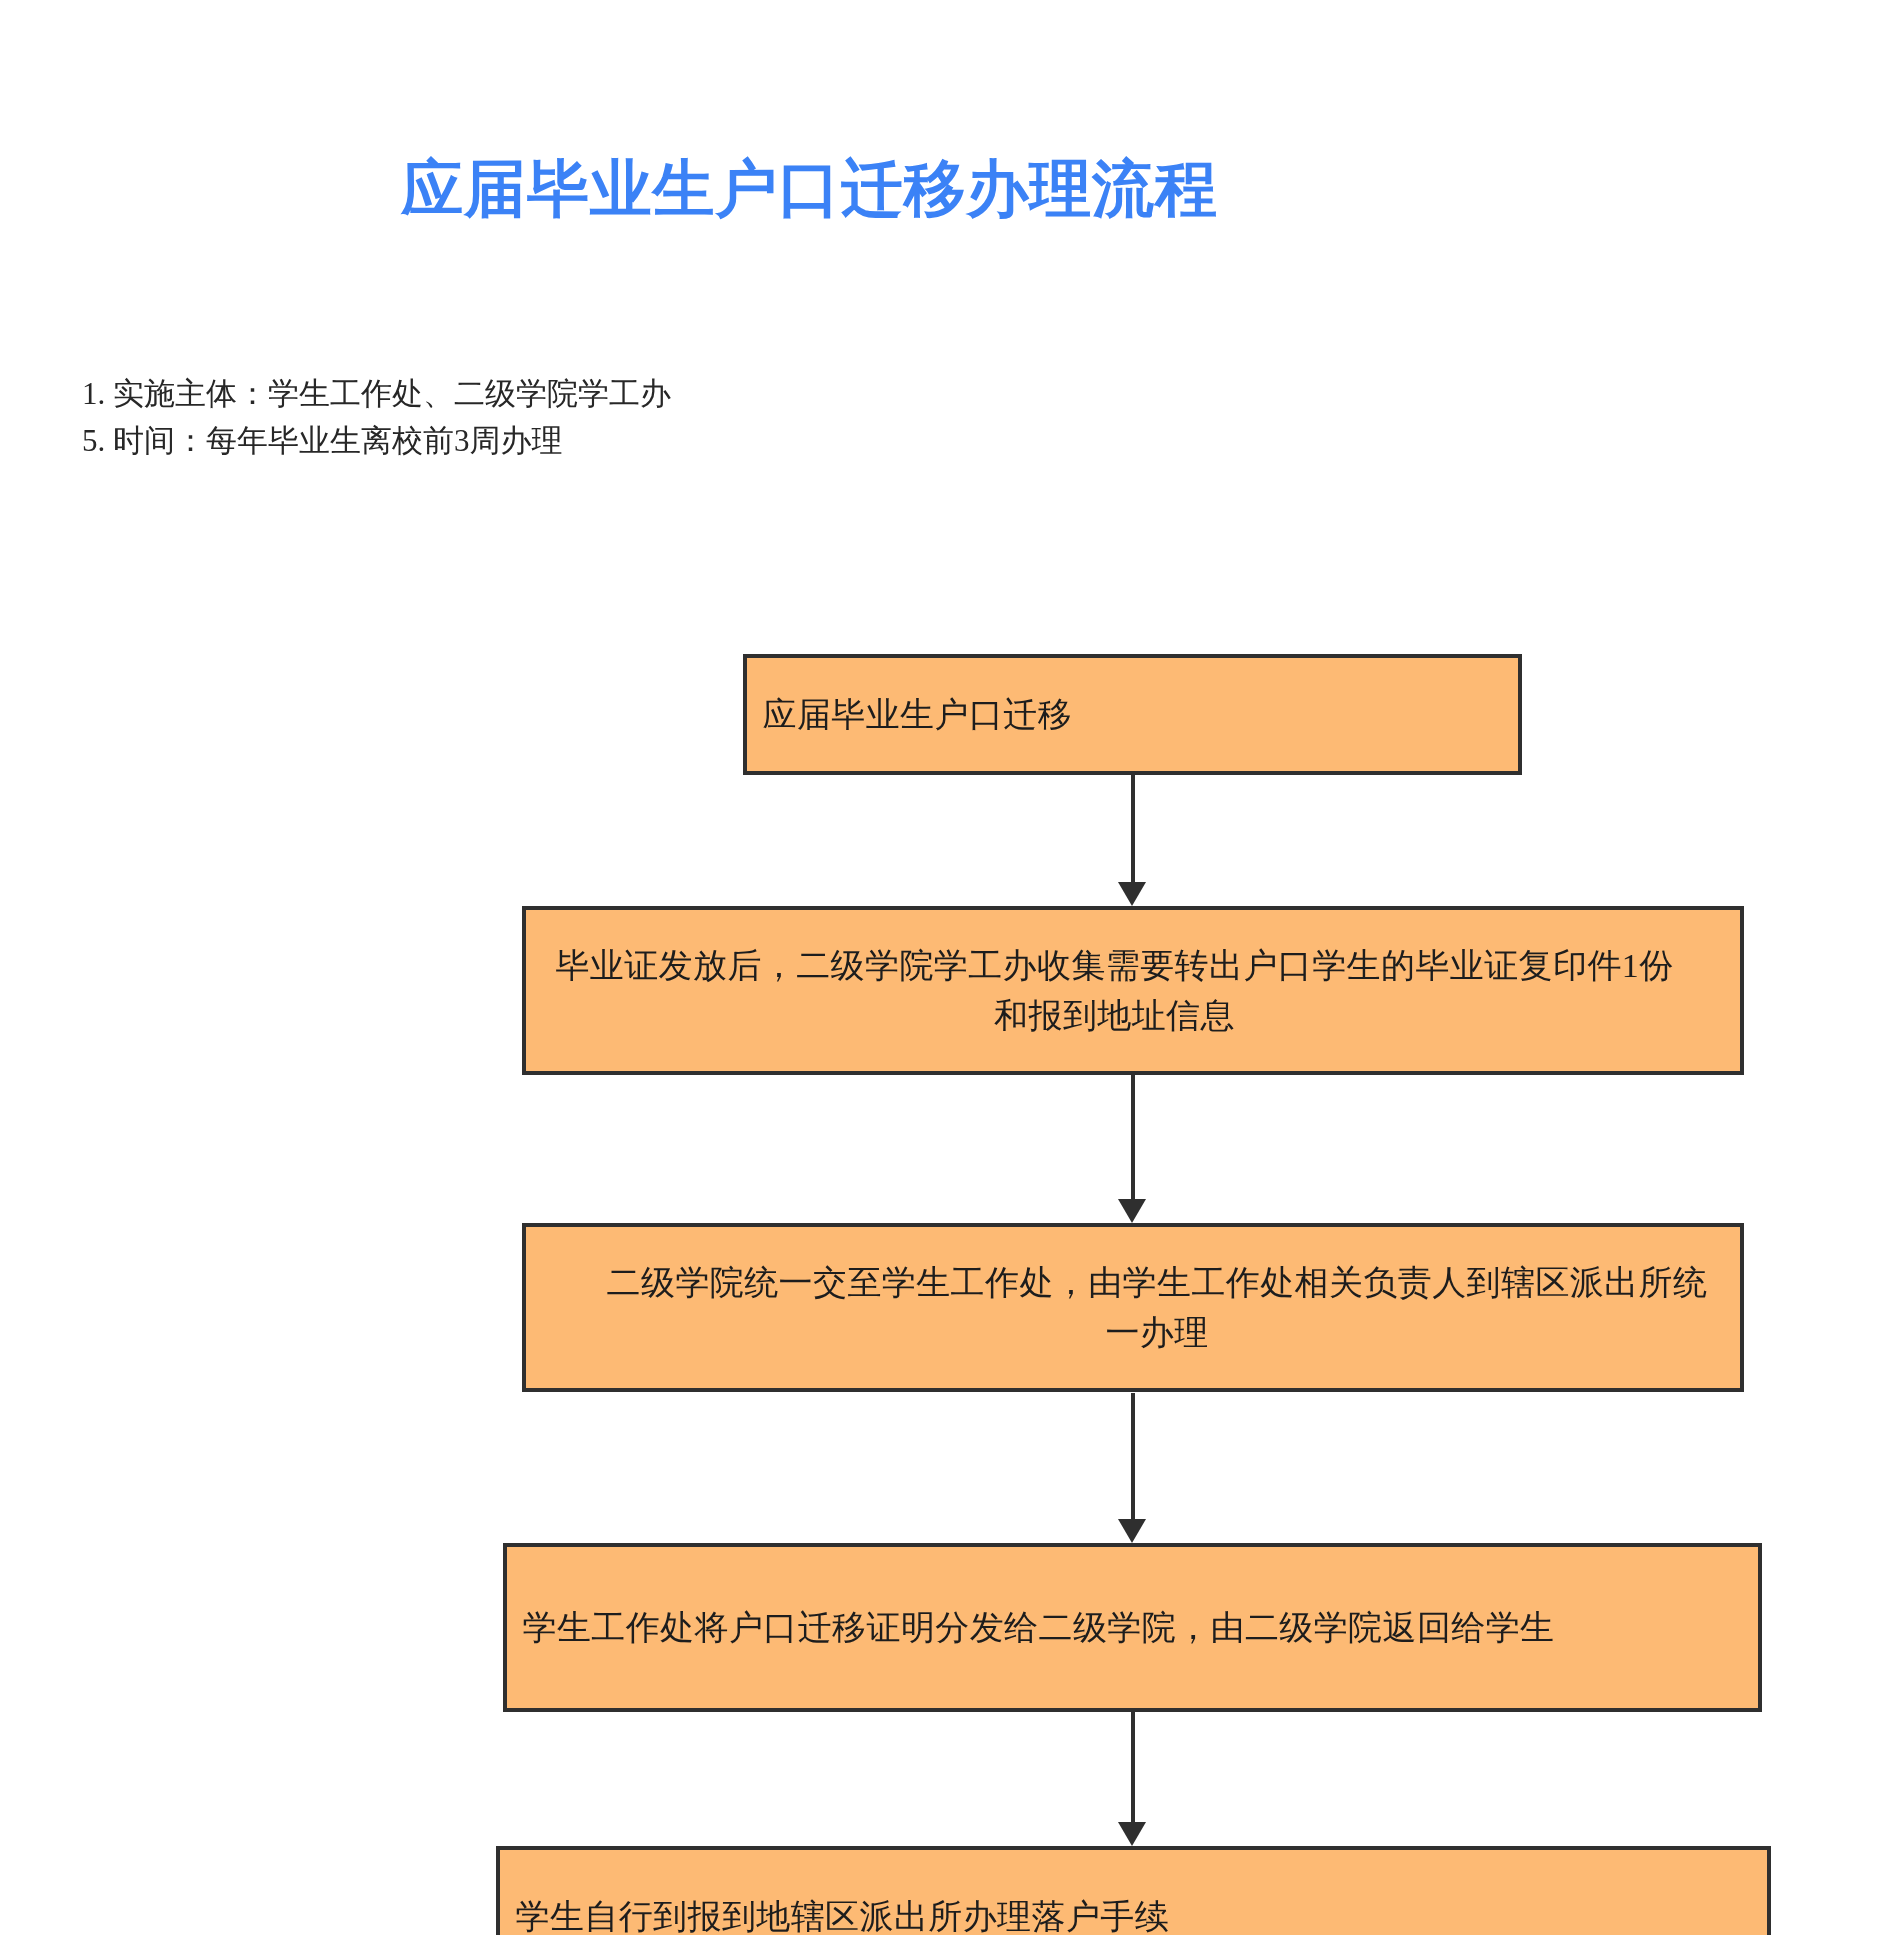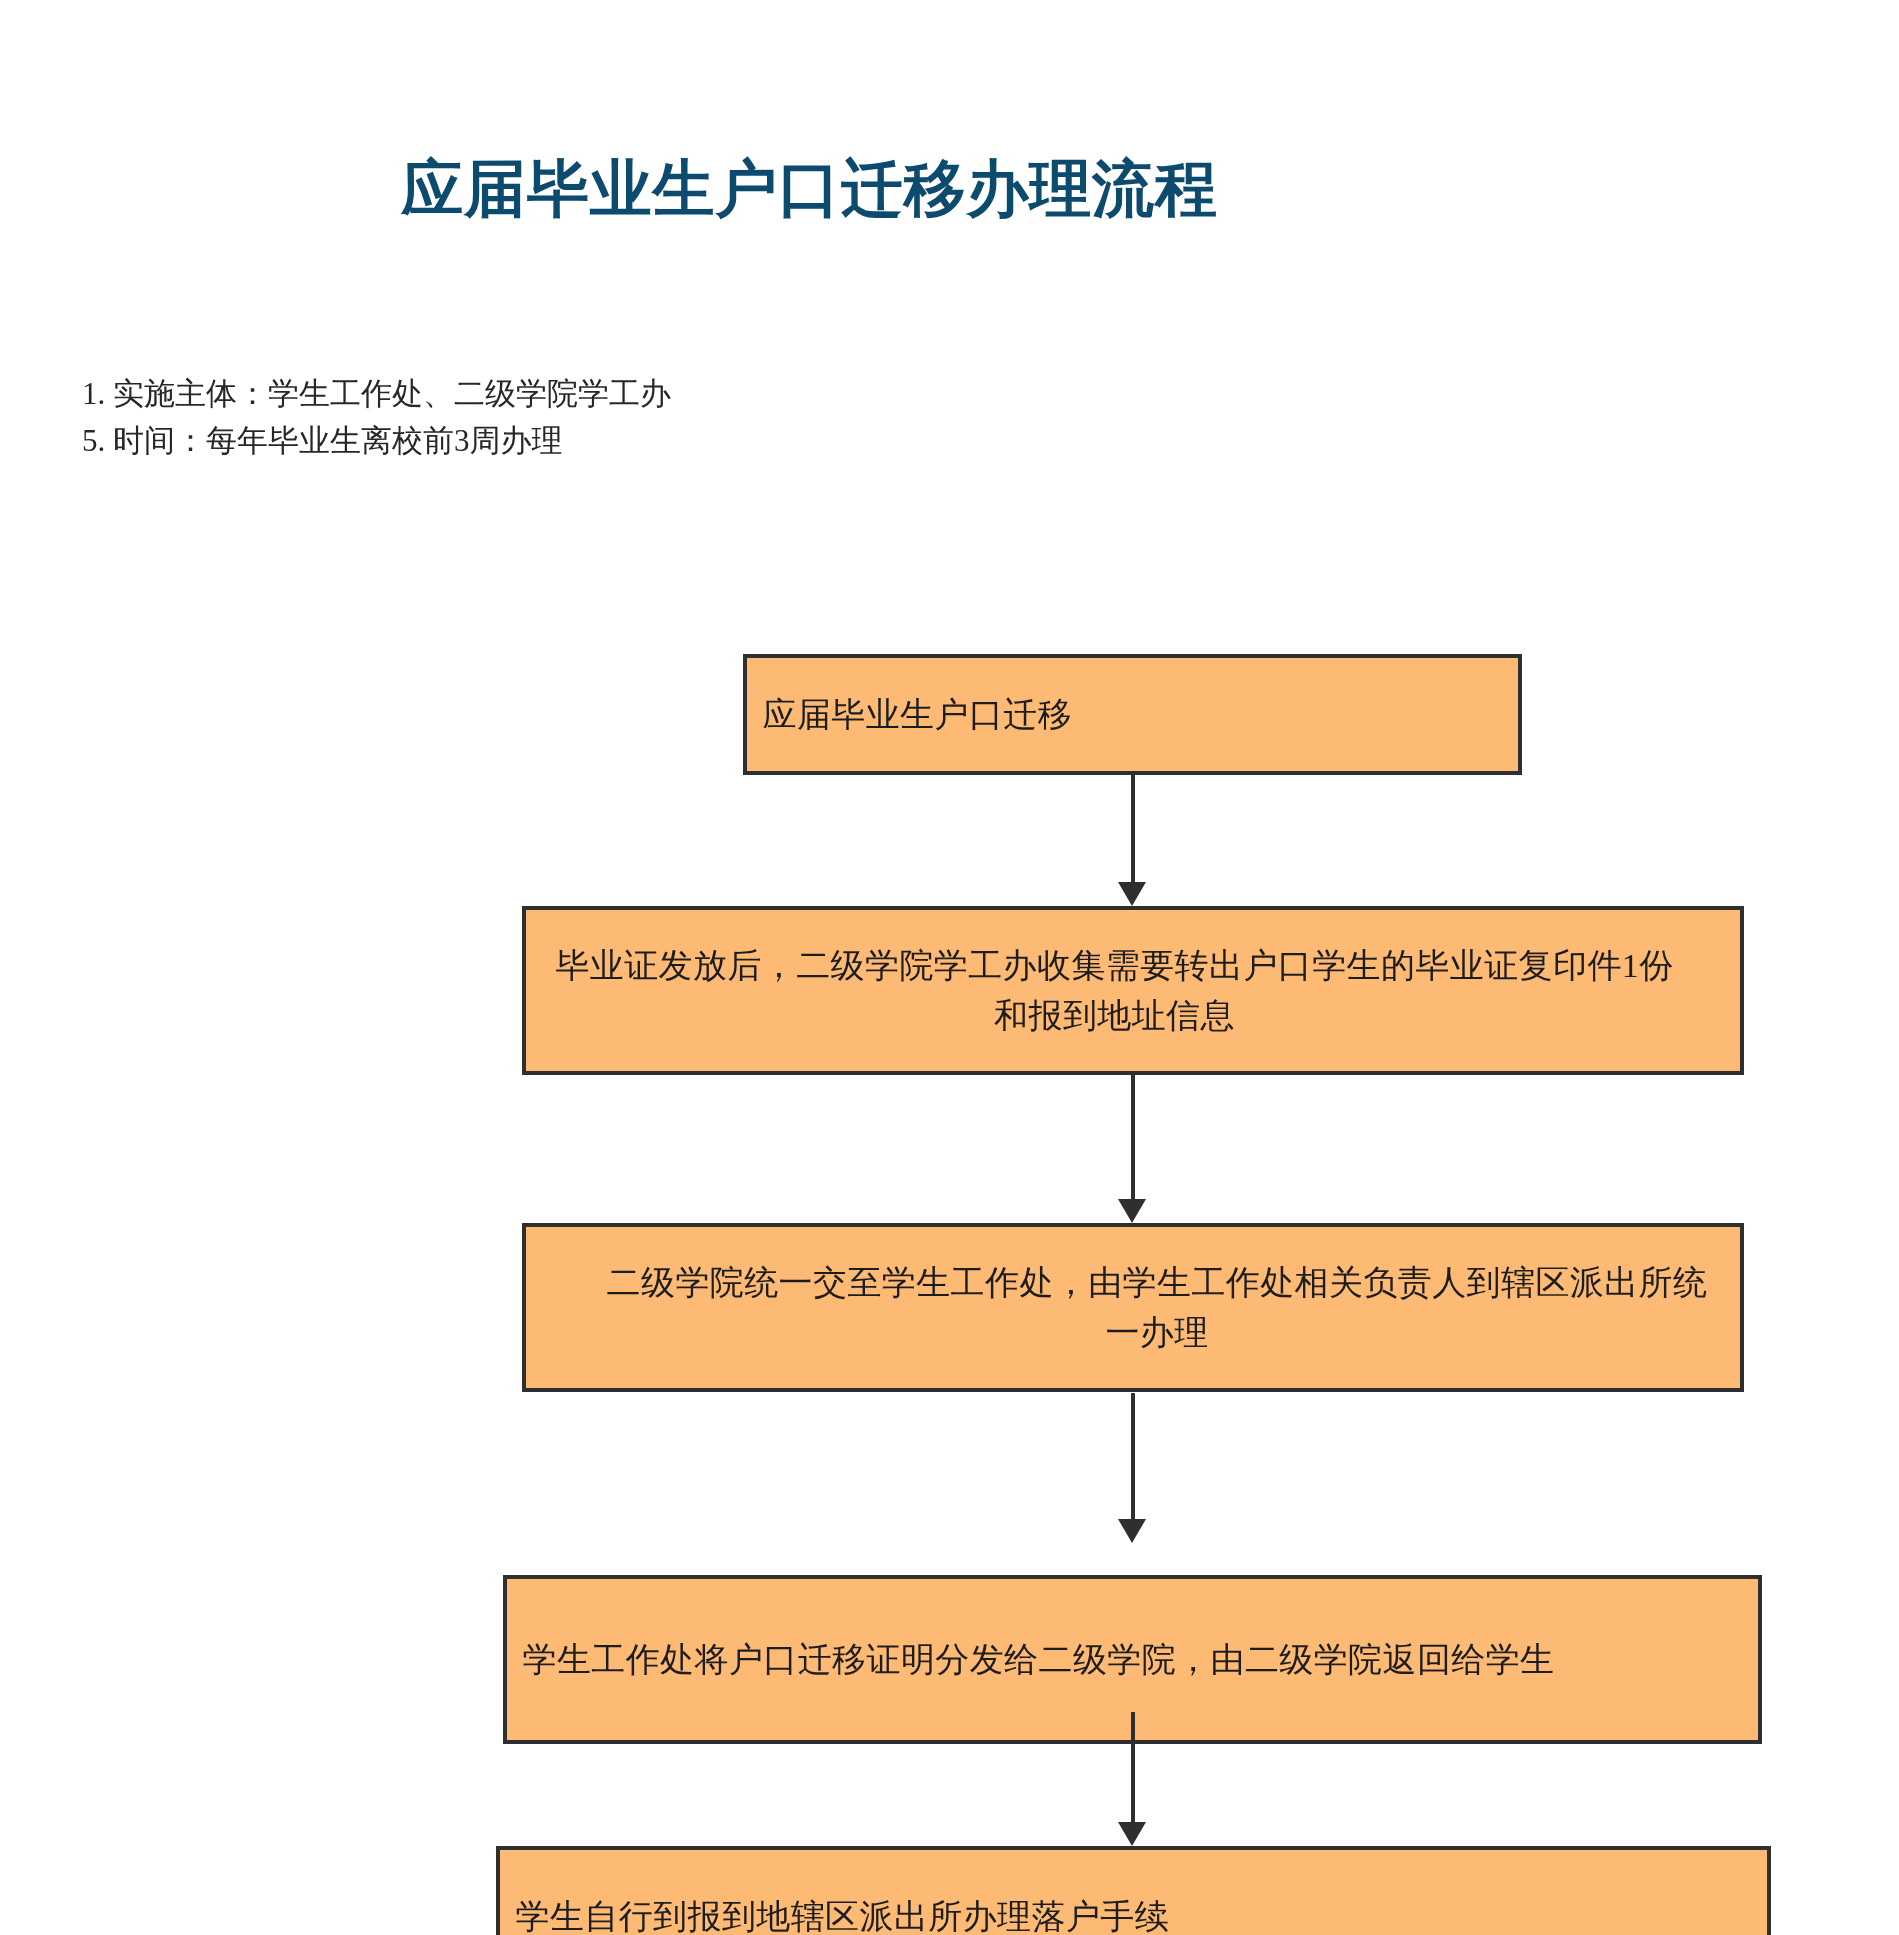--- a/index.html
+++ b/index.html
@@ -20,21 +20,21 @@
   #page-title {
     position: absolute;
     left: 0;
     top: 116px;
     width: 1619px;
     text-align: center;
     font-size: 62px;
     line-height: 1.0;
     font-weight: 700;
     letter-spacing: 0.8px;
-    color: #0c4a6e;
+    color: #3b82f6;
   }
 
   
   #meta-block {
     position: absolute;
     left: 54px;
     top: 370px;
     font-size: 31px;
     line-height: 1.52;
     color: #272727;
@@ -72,21 +72,21 @@
     line-height: 1.45;
     letter-spacing: 0.4px;
     padding: 0 15.5px;
     display: block;
   }
 
   
   #box-1 { left: 743px; top: 654px; width: 779px;  height: 121px; }
   #box-2 { left: 522px; top: 906px; width: 1222px;  height: 169px; }
   #box-3 { left: 522px; top: 1223px; width: 1222px;  height: 169px; padding-left: 48px; }
-  #box-4 { left: 503px; top: 1543px; width: 1259px;  height: 169px; margin-top: 32px; }
+  #box-4 { left: 503px; top: 1543px; width: 1259px;  height: 169px; }
   #box-5 { left: 496px; top: 1846px; width: 1275px;  height: 141px; }
 
   #box-2 .box-text,
   #box-3 .box-text,
   #box-4 .box-text { max-width: 1146px; }
 
   
   .flow-arrow {
     position: absolute;
     left: 1118px;

